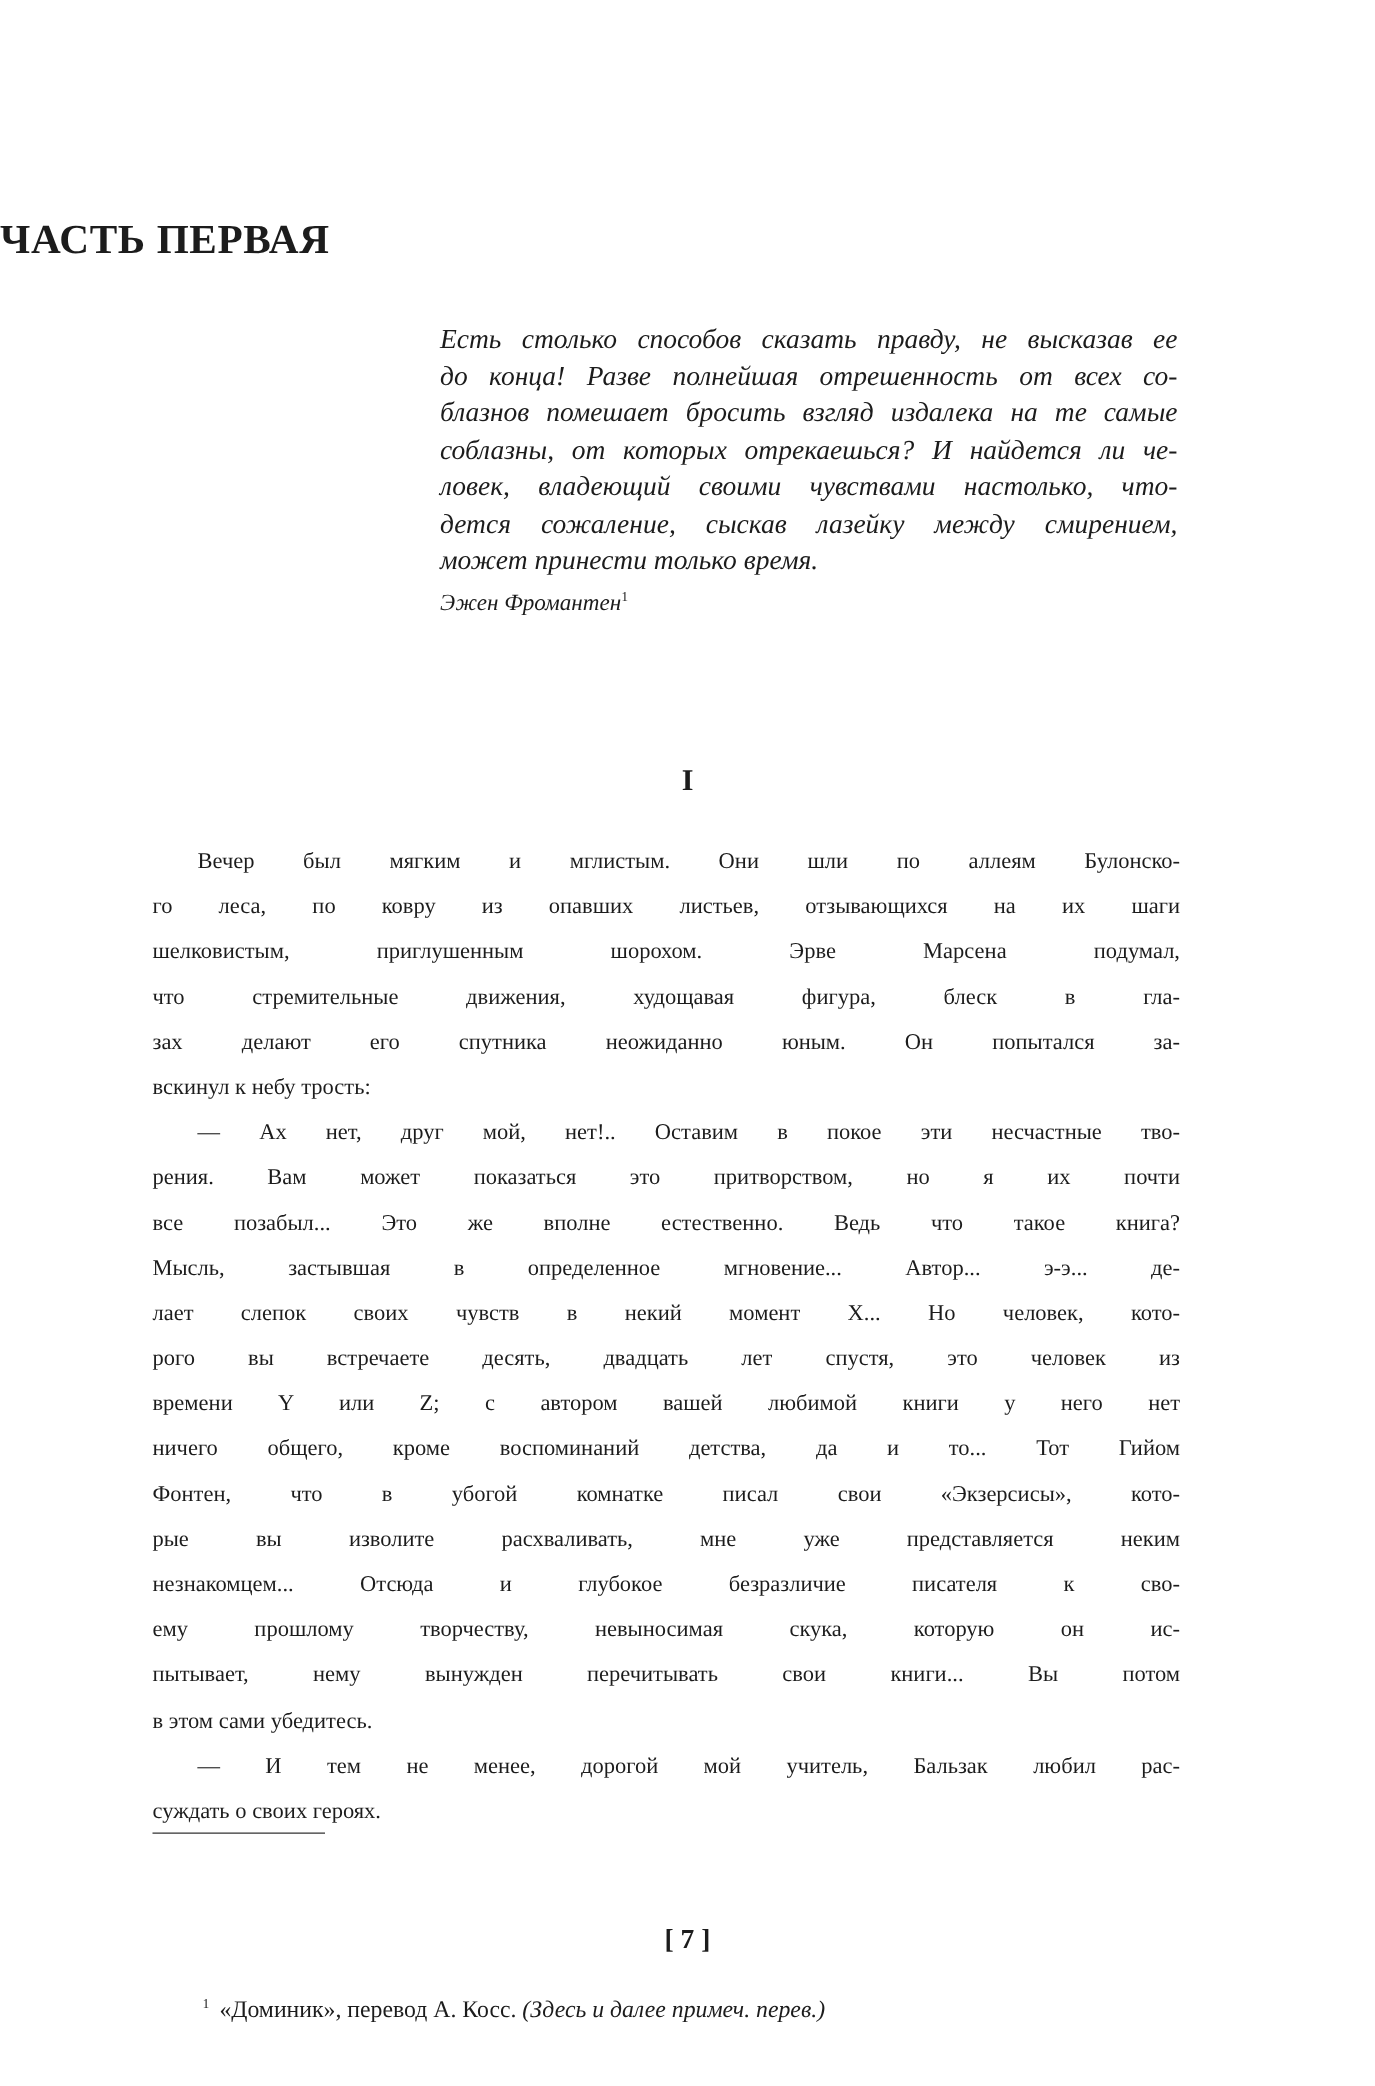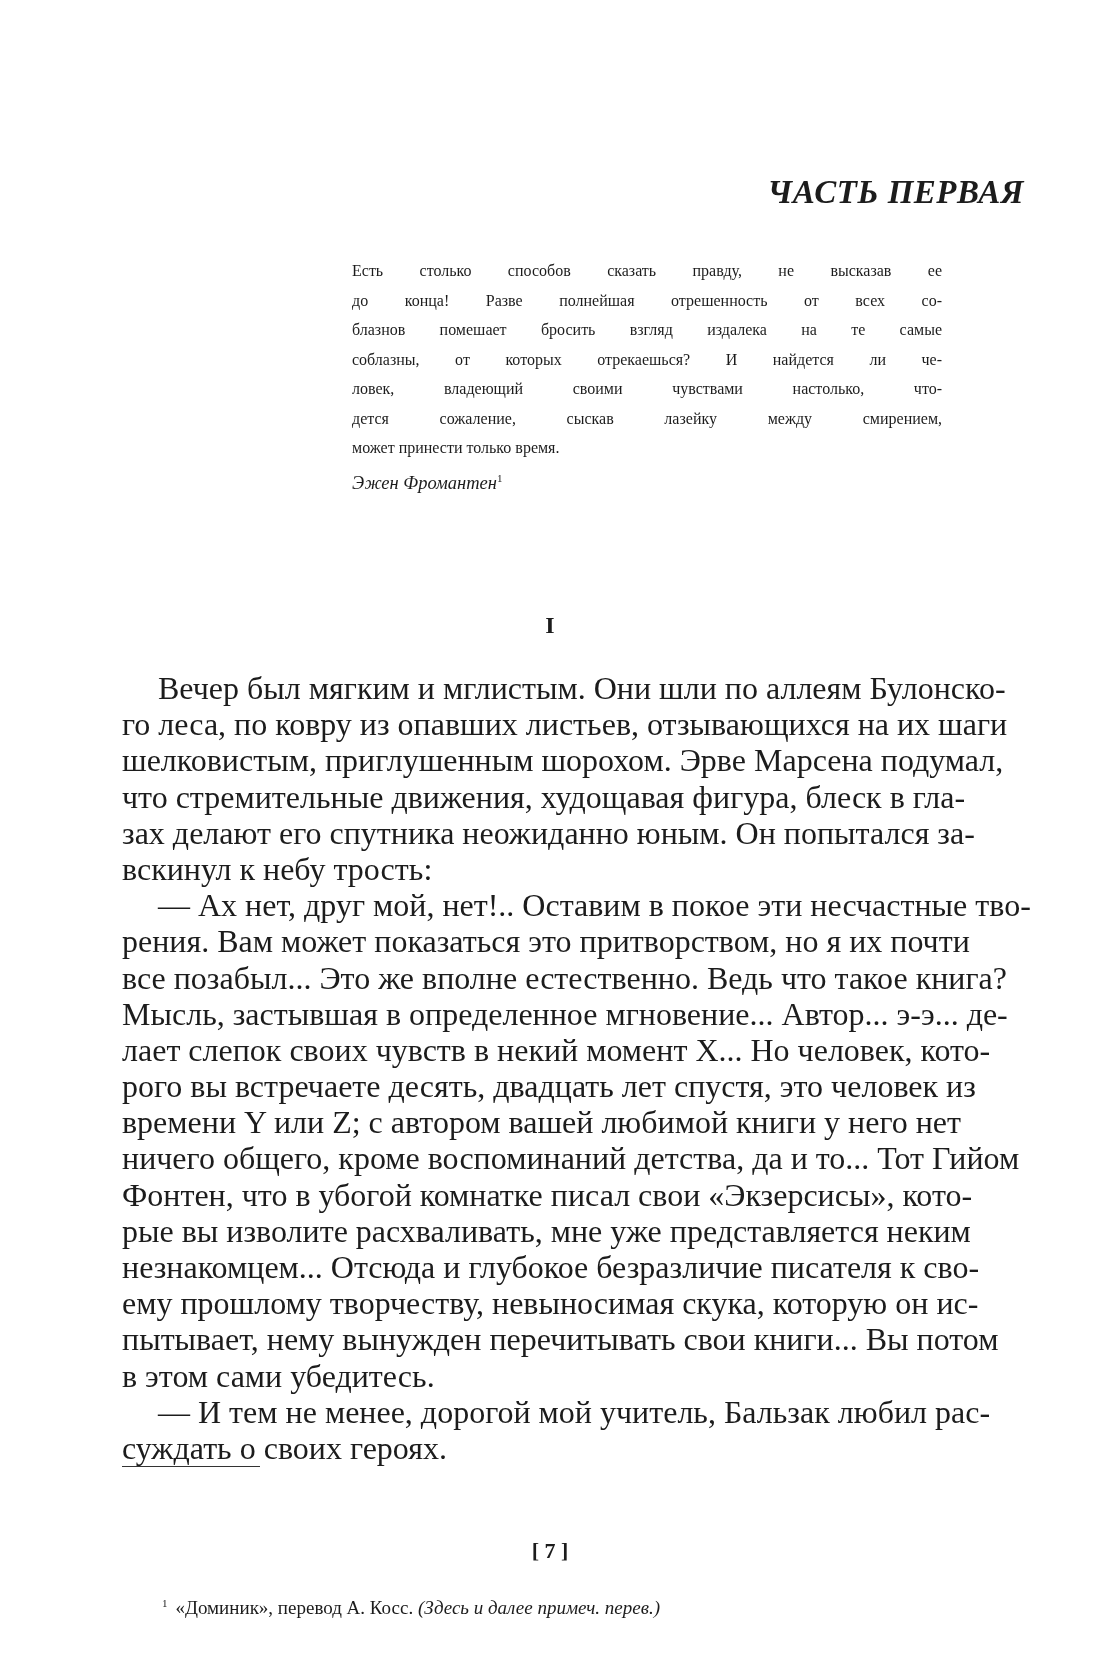--- a/index.html
+++ b/index.html
@@ -3,44 +3,44 @@
 <meta charset="utf-8">
 <style>
   html, body { margin: 0; padding: 0; background: #ffffff; }
   body {
     width: 1100px; height: 1669px; position: relative; overflow: hidden;
     font-family: "Liberation Serif", "DejaVu Serif", serif;
     color: #1c1c1c;
   }
   .part-title {
     position: absolute; left: 0; width: 1024px; top: 174px;
-    text-align: right; font-weight: bold; font-size: 33px; letter-spacing: 0.5px;
-    margin: 0; padding-left: 0; font-style: italic;
+    text-align: left; font-weight: bold; font-size: 33px; letter-spacing: 0.5px;
+    margin: 0; padding-left: 0;
   }
   .epigraph {
     position: absolute; left: 352px; top: 256px; width: 590px;
   }
   .epigraph .line {
-    font-size: 16px; line-height: 29.5px; white-space: nowrap;
-    text-align: justify; text-align-last: justify; height: 29.5px;
+    font-size: 22px; line-height: 29.5px; white-space: nowrap;
+    text-align: justify; text-align-last: justify; height: 29.5px; font-style: italic;
   }
   .epigraph .line.last { text-align-last: left; }
   .epigraph .author {
     font-style: italic; font-size: 18.5px; text-align: left; margin-top: 9px;
   }
   .epigraph .author sup { font-size: 11px; font-style: normal; }
   .chapter-num {
     position: absolute; left: 0; width: 1100px; top: 612px;
     text-align: center; font-weight: bold; font-size: 24px;
   }
   .body-text {
     position: absolute; left: 122px; top: 670px; width: 822px;
   }
   .body-text .line {
-    font-size: 32px; line-height: 36.2px; height: 36.2px; white-space: nowrap;
+    font-size: 18px; line-height: 36.2px; height: 36.2px; white-space: nowrap;
     text-align: justify; text-align-last: justify;
   }
   .body-text .line.indent { padding-left: 36px; }
   .body-text .line.last { text-align-last: left; }
   .footnote-rule {
     position: absolute; left: 122px; top: 1466px; width: 138px; height: 0;
     border-top: 1.5px solid #333;
   }
   .footnote {
     position: absolute; left: 162px; top: 1556px; font-size: 19px; white-space: nowrap; margin-top: 41px;

